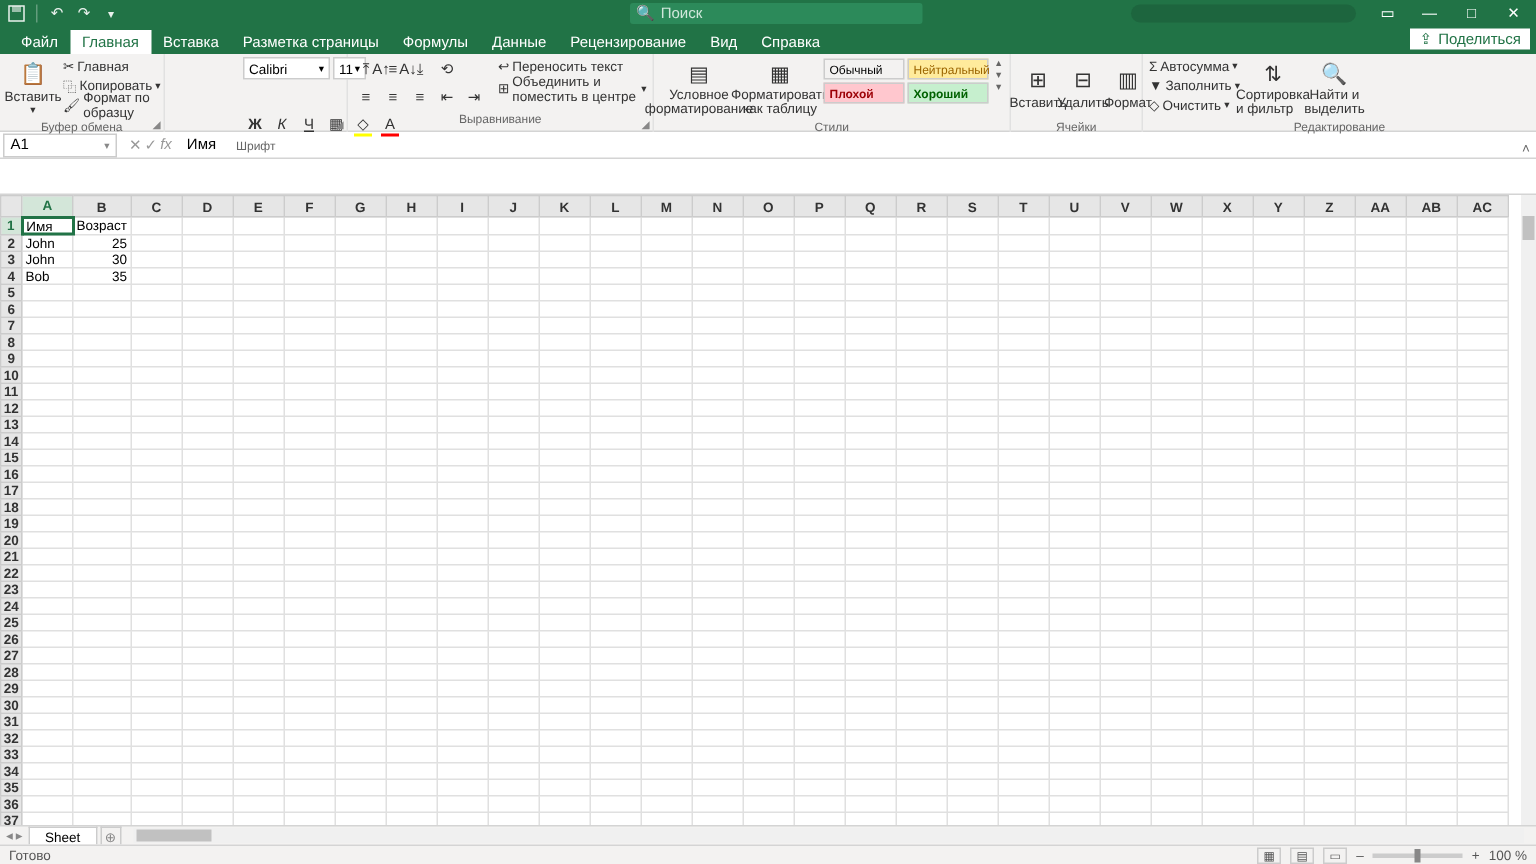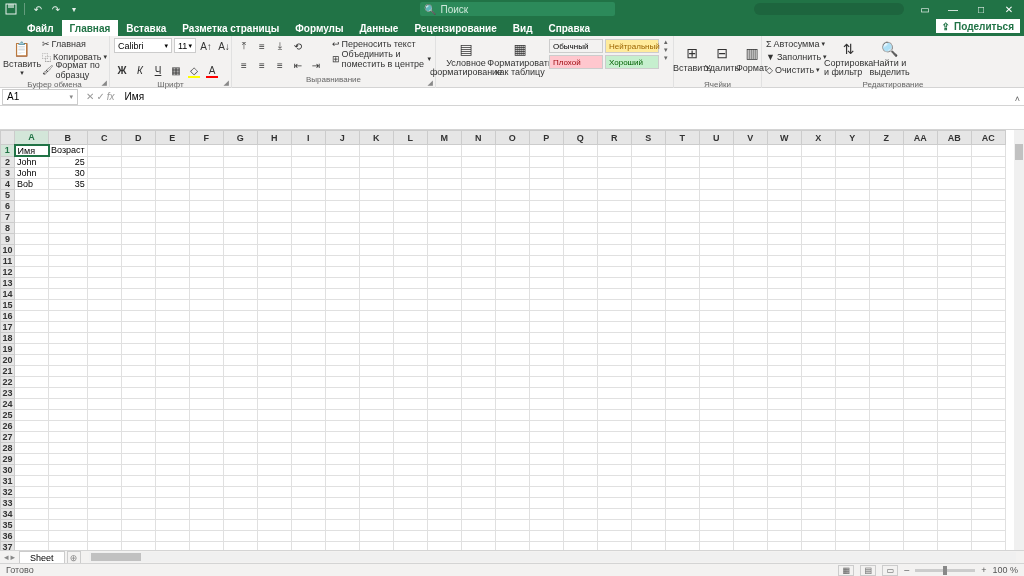--- a/index.html
+++ b/index.html
@@ -8,21 +8,21 @@
   .title-bar { height: 18px; background: #217346; display: flex; align-items: center; color: #fff; font-size: 10px; }
   .title-left { display: flex; align-items: center; gap: 4px; padding-left: 4px; }
   .qa-btn { width: 14px; height: 14px; display:flex; align-items:center; justify-content:center; opacity:.9;}
   .qa-divider { width:1px; height:12px; background: rgba(255,255,255,.3); margin:0 2px; }
   .title-center { position:absolute; left:50%; transform:translateX(-50%); display:flex; align-items:center; font-size:10px; }
   .search-box { position:absolute; left:420px; top:2px; width:195px; height:14px; background:#2c8a5a; border-radius:2px; display:flex; align-items:center; padding-left:4px; color:#d0e8db; font-size:10px; gap:4px;}
   .title-right { margin-left:auto; display:flex; align-items:center; gap:2px; padding-right:2px;}
   .title-user { width:150px; height:12px; background:#1a5c38; border-radius:6px; margin-right:6px; opacity:.6;}
   .win-btn { width:26px; height:18px; display:flex; align-items:center; justify-content:center; font-size:10px;}
   
-  .tabs-row { height: 18px; background:#217346; display:flex; align-items:flex-end; font-size:10px; color:#fff; padding-left:19px; position:relative;font-weight:bold;}
+  .tabs-row { height: 18px; background:#217346; display:flex; align-items:flex-end; font-size:10px; color:#fff; padding-left:6px; position:relative;}
   .tab { padding: 2px 8px; height:16px; display:flex; align-items:center; cursor:default;}
   .tab.file { background:#217346; }
   .tab.active { background:#fff; color:#217346; }
   .share-btn { position:absolute; right:4px; top:1px; height:14px; background:#fff; color:#217346; padding:0 6px; display:flex; align-items:center; gap:4px; font-size:10px;}
   
   .ribbon { height: 52px; background:#f3f2f1; border-bottom:1px solid #d4d4d4; display:flex; position:relative;}
   .ribbon-group { border-right:1px solid #e1e1e1; display:flex; flex-direction:column; height:52px; position:relative;}
   .group-body { flex:1; display:flex; align-items:flex-start; padding:2px 4px; gap:2px;}
   .group-label { height:11px; font-size:8px; color:#666; text-align:center; padding-bottom:17px; position:relative;}
   .group-launcher { position:absolute; right:2px; bottom:1px; font-size:7px; color:#888;}
@@ -145,21 +145,21 @@
             <span>🖌</span>
             <span>Формат по образцу</span>
           </div>
       </div>
     </div>
     <div class="group-label">Буфер обмена</div>
     <span class="group-launcher">◢</span>
   </div>
 
   <div class="ribbon-group" style="width:122px;">
-    <div class="group-body" style="flex-direction:column; gap:8px;">
+    <div class="group-body" style="flex-direction:column; gap:21px;margin-left:48px;">
       <div style="display:flex; gap:2px;">
         <div class="combo" style="width:58px;">
             <span>Calibri</span>
             <span style="font-size:7px;">▾</span>
           </div>
         <div class="combo" style="width:22px;">
             <span>11</span>
             <span style="font-size:7px;">▾</span>
           </div>
         <span class="btn-sq">A↑</span>
@@ -220,31 +220,32 @@
       </div>
       <div class="big-btn" style="width:52px;">
         <span class="ico">▦</span>
         <span style="text-align:center; line-height:1;">Форматировать как таблицу</span>
       </div>
       <div style="display:flex; flex-direction:column;">
         <div style="display:flex;">
           <div class="style-cell">Обычный</div>
           <div class="style-cell style-neutral">Нейтральный</div>
         </div>
-        <div style="display:flex;">
+        <div style="display:flex;font-weight:bold;">
           <div class="style-cell style-bad">Плохой</div>
           <div class="style-cell style-good">Хороший</div>
         </div>
       </div>
       <div style="display:flex; flex-direction:column; justify-content:center; font-size:7px; color:#666; padding:0 2px;">
         <span>▴</span>
         <span>▾</span>
         <span>▾</span>
       </div>
     </div>
+    <div class="group-label">Стили</div>
   </div>
 
   <div class="ribbon-group" style="width:88px;">
     <div class="group-body">
       <div class="big-btn" style="width:28px;">
           <span class="ico">⊞</span>
           <span>Вставить</span>
         </div>
       <div class="big-btn" style="width:28px;">
           <span class="ico">⊟</span>

